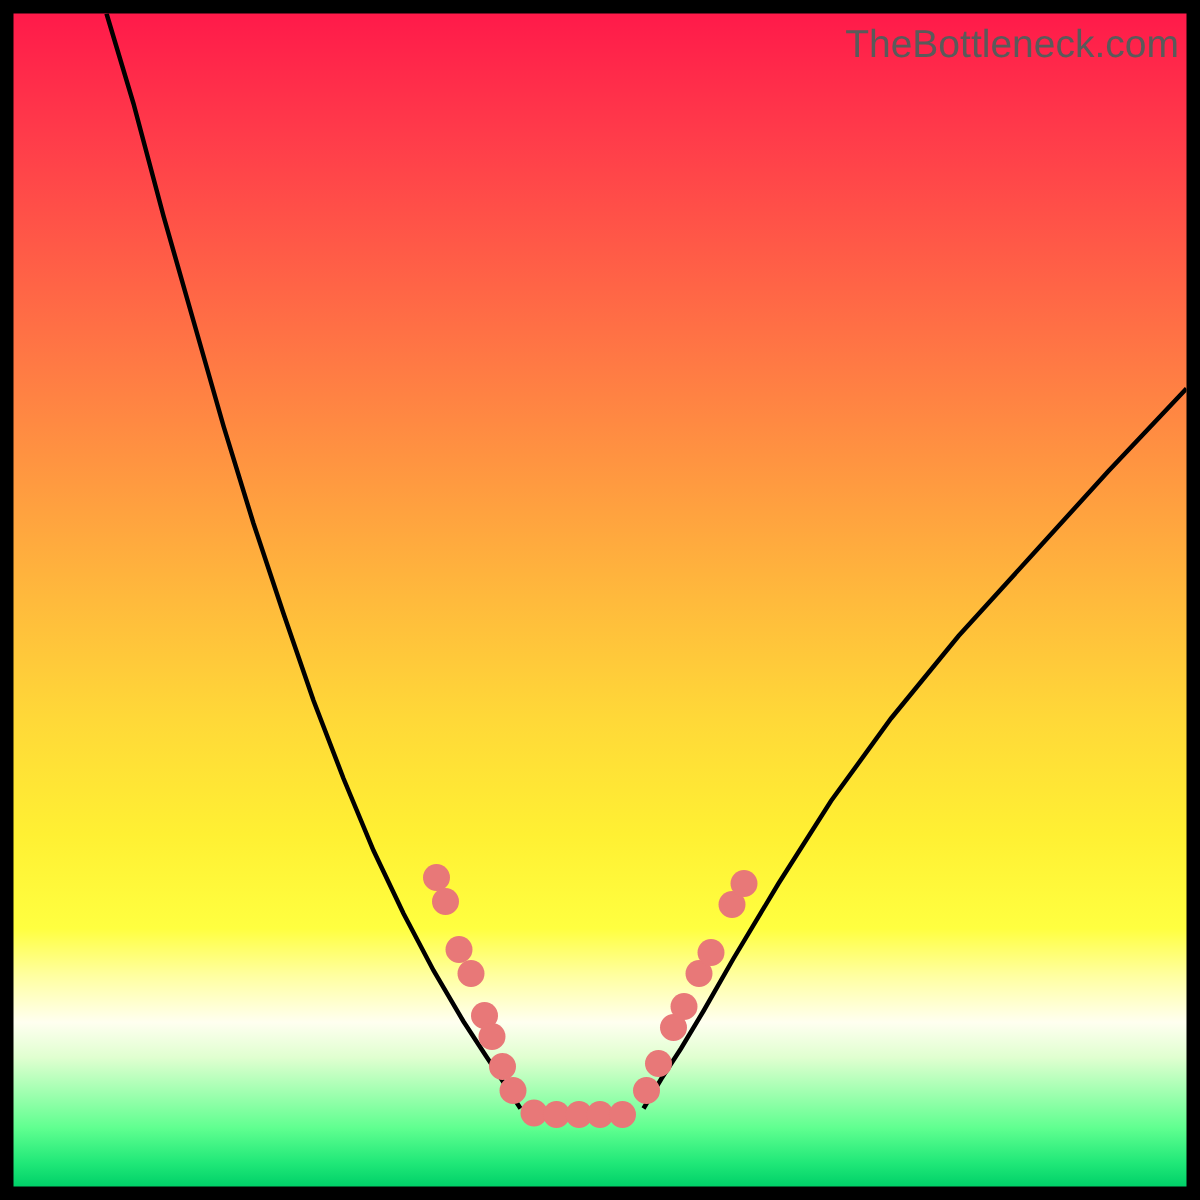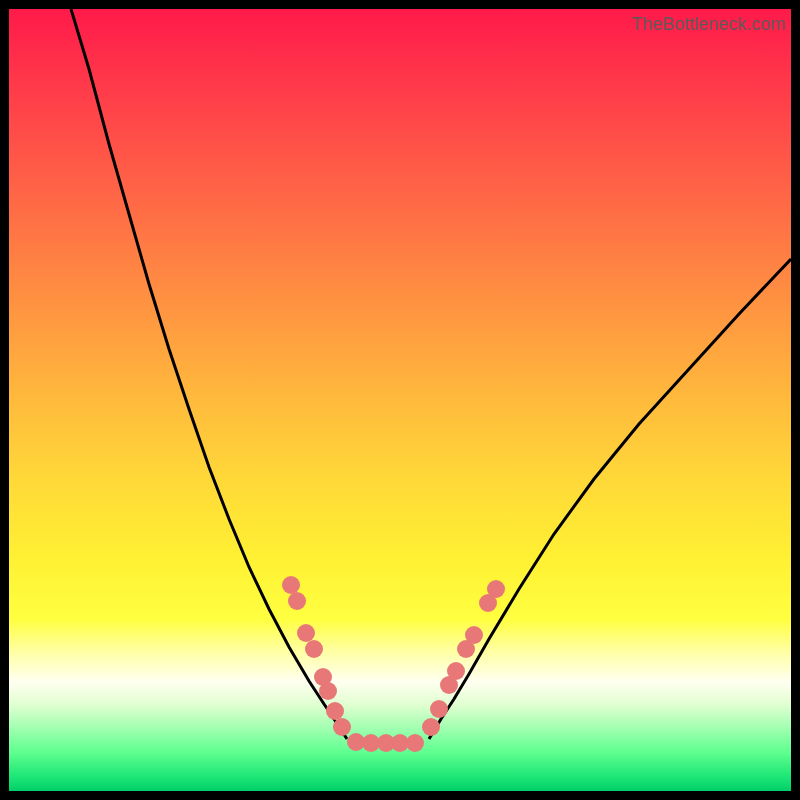--- a/index.html
+++ b/index.html
@@ -34,21 +34,21 @@
         #20e878 98%,
         #00d068 100%
       );
     }
     .watermark {
       position: absolute;
       top: 14px;
       right: 14px;
       color: #5a5a5a;
       font-family: Arial, sans-serif;
-      font-size: 18px;
+      font-size: 26px;
       font-weight: 400;
       z-index: 10;
     }
     .svg-layer {
       position: absolute;
       top: 0;
       left: 0;
       width: 100%;
       height: 100%;
       z-index: 5;

